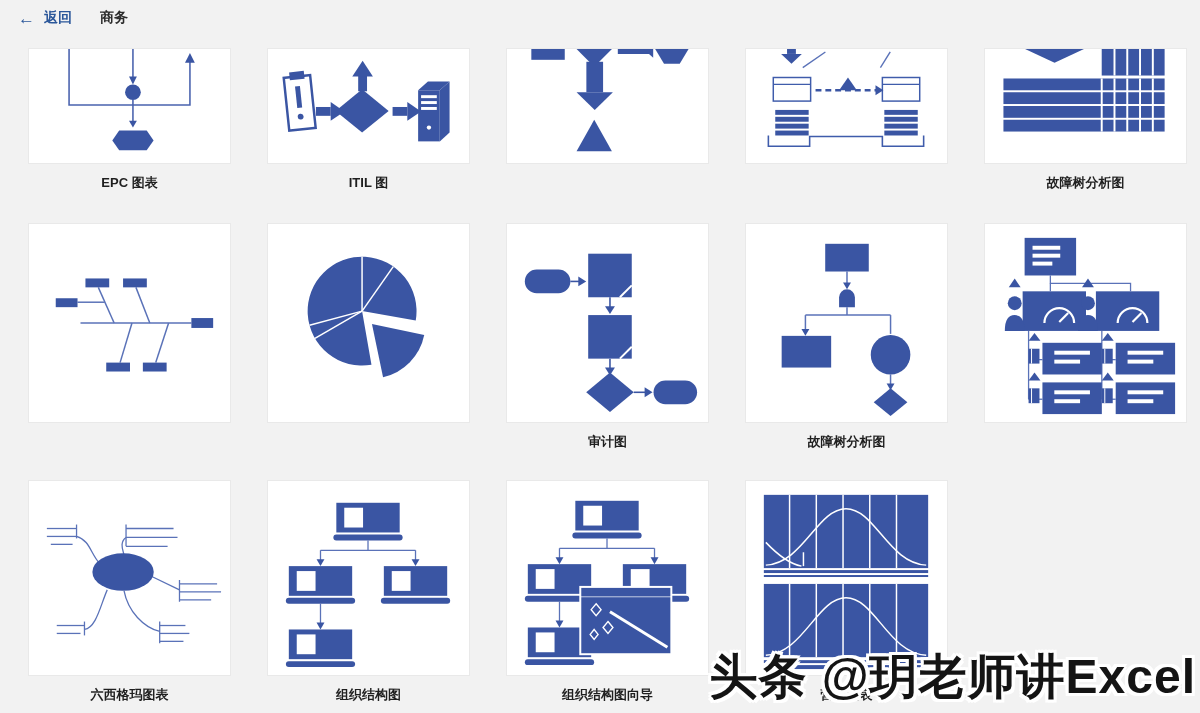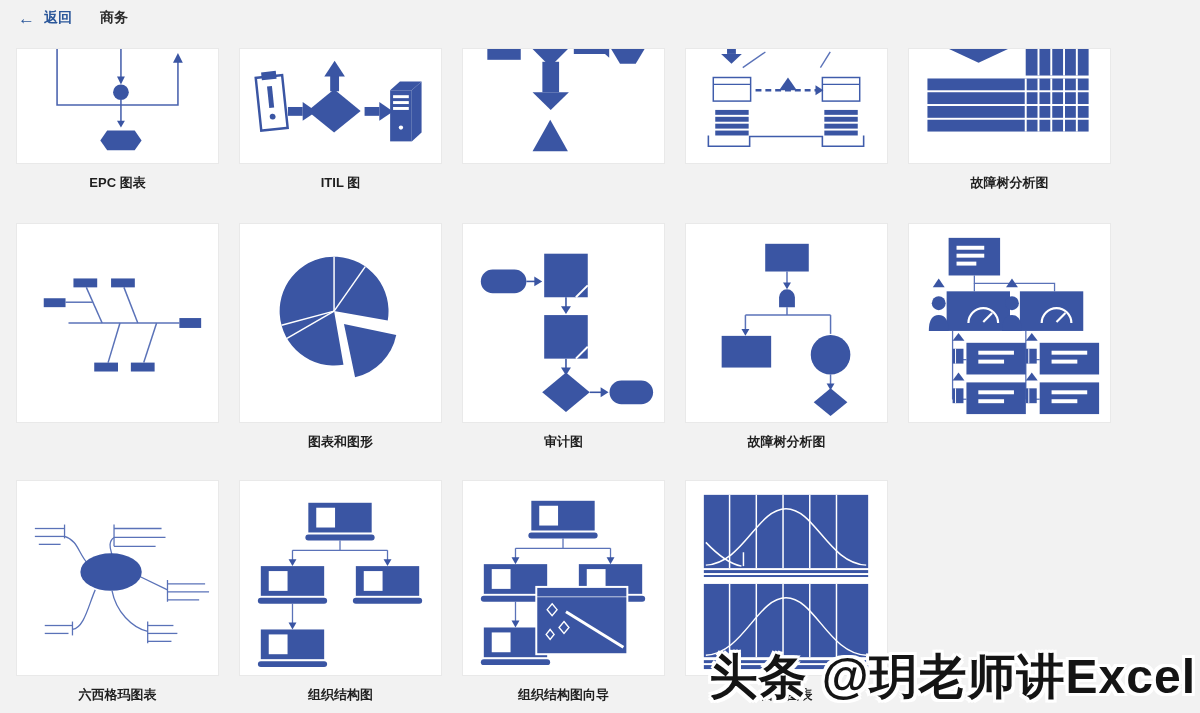--- a/index.html
+++ b/index.html
@@ -8,21 +8,21 @@
     background:#f2f2f2;
     font-family:"Liberation Sans","DejaVu Sans",sans-serif;
     overflow:hidden;
     position:relative;
   }
   .topbar { display:flex; align-items:center; height:36px; padding:0 18px; }
   .back-btn { display:flex; align-items:center; gap:9px; color:#2b579a; font-size:14px; font-weight:bold; cursor:pointer; }
   .back-arrow { font-size:17px; line-height:1; }
   .page-title { margin-left:28px; color:#2b2b2b; font-size:14px; font-weight:bold; }
 
-  .grid-row { display:flex; gap:20px; padding-left:16px; }
+  .grid-row { display:flex; gap:36px; padding-left:28px; }
   .row1 { margin-top:12px; }
   .row2 { margin-top:31px; }
   .row3 { margin-top:29px; }
   .cell { width:203px; }
   .card { width:203px; background:#ffffff; border:1px solid #e9e9e9; overflow:hidden; cursor:pointer; }
   .row1 .card { height:116px; }
   .row2 .card { height:200px; }
   .row3 .card { height:196px; }
   .card svg { display:block; width:100%; height:100%; }
   .card-label { text-align:center; font-size:13px; font-weight:bold; color:#1f1f1f; margin-top:10px; }
@@ -215,21 +215,20 @@
         <path d="M95,88 L149.2,97.5 A55 55 0 1 0 104.5,142.2 Z" fill="#3a55a3"></path>
         <g stroke="#ffffff" stroke-width="1.5">
           <line x1="95" y1="88" x2="95" y2="33"></line>
           <line x1="95" y1="88" x2="126.5" y2="43"></line>
           <line x1="95" y1="88" x2="41.9" y2="102.2"></line>
           <line x1="95" y1="88" x2="47.4" y2="115.5"></line>
         </g>
         <path d="M105,101 L157.8,112.2 A55 55 0 0 1 116.2,154.8 Z" fill="#3a55a3"></path>
       </svg>
     </div>
-    <div class="card-label">图表和图形</div>
   </div>
 
   <div class="cell">
     <div class="card">
       <svg viewBox="0 0 203 200">
         <g fill="#3a55a3">
           <rect x="18" y="46" width="46" height="24" rx="12"></rect>
           <rect x="82" y="30" width="44" height="44"></rect>
           <rect x="82" y="92" width="44" height="44"></rect>
           <polygon points="104,150 128,170 104,190 80,170"></polygon>

